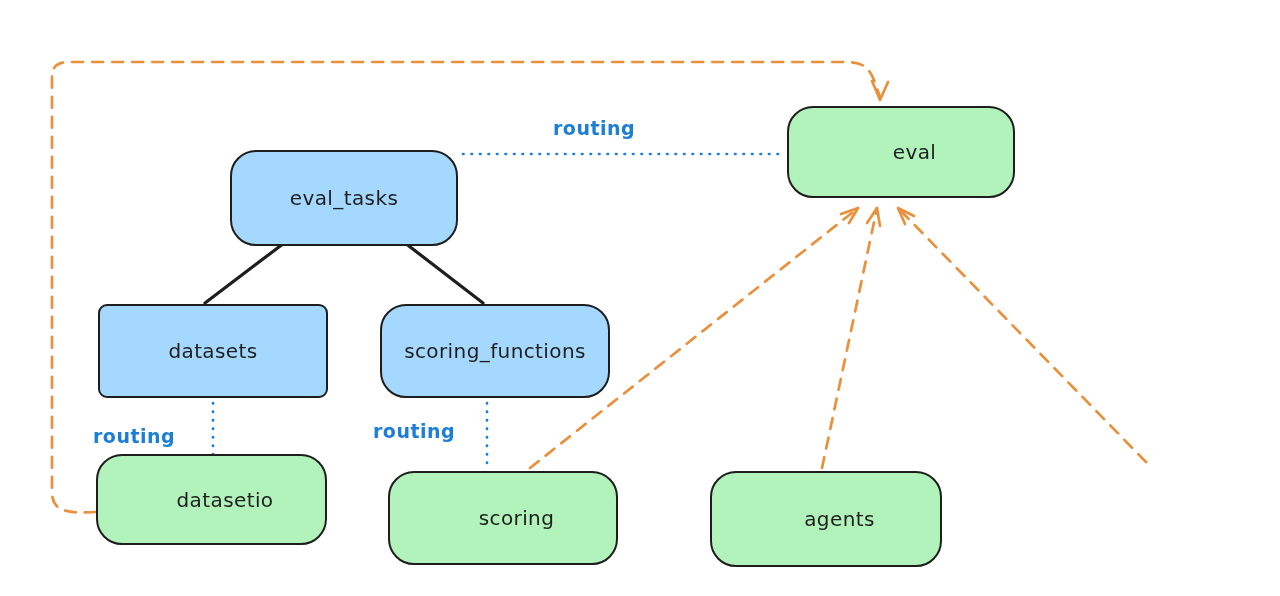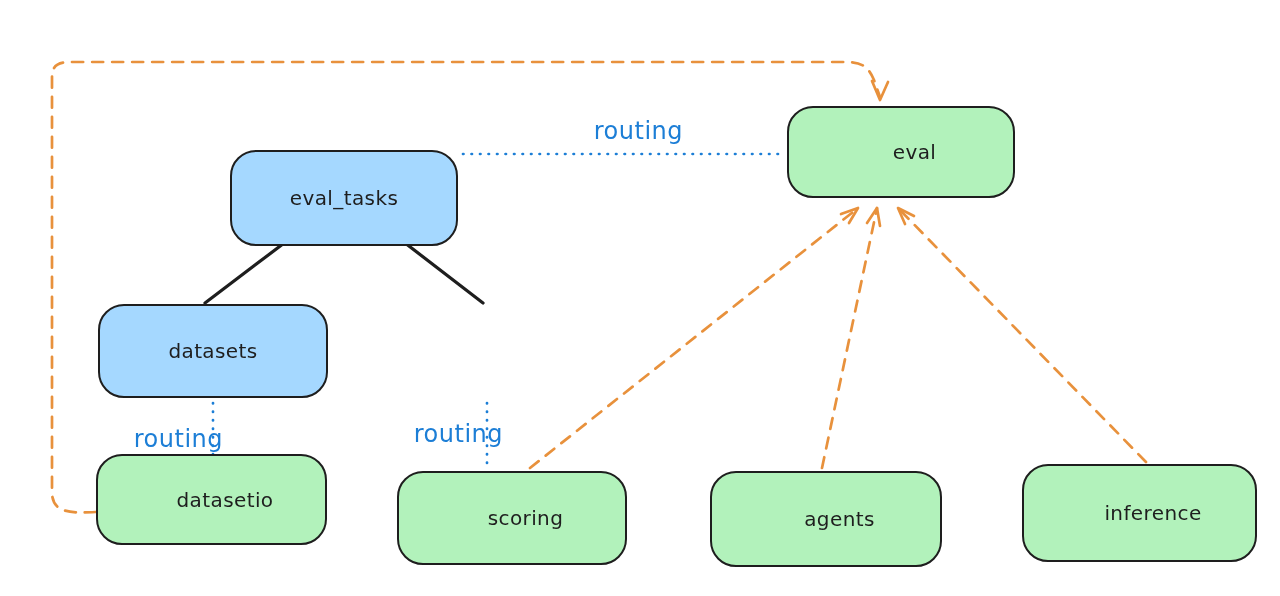--- a/index.html
+++ b/index.html
@@ -41,24 +41,24 @@
     font-size: 20px; color: var(--stroke);
     letter-spacing: 0.4px;
     box-sizing: border-box;
   }
   .node.blue  { background: var(--blue-fill); }
   .node.green { background: var(--green-fill); padding-left: 27px; }
 
   .edge-label {
     position: absolute;
     width: 130px;
-    text-align: right;
+    text-align: left;
     color: var(--blue-line);
-    font-weight: normal;
-    font-size: 24px;
+    font-weight: bold;
+    font-size: 19px;
     letter-spacing: 0.5px;
   }
 </style>
 </head>
 <body>
 
 <div class="canvas">
 
   <svg class="connector-layer" viewBox="0 0 1280 596" xmlns="http://www.w3.org/2000/svg">
 
@@ -104,40 +104,40 @@
   </svg>
 
   <div class="node blue" style="left:230px;  top:106px; width:228px; height:96px;margin-top:44px;">
     <span>eval_tasks</span>
   </div>
 
   <div class="node green" style="left:787px;  top:106px; width:228px; height:92px;">
     <span>eval</span>
   </div>
 
-  <div class="node blue" style="left:98px;   top:304px; width:230px; height:94px;">
+  <div class="node blue" style="left:98px;   top:304px; width:230px; height:94px;border-radius:9px;">
     <span>datasets</span>
   </div>
 
+  <div class="node blue" style="left:380px;  top:304px; width:230px; height:94px;">
+    <span>scoring_functions</span>
+  </div>
 
   <div class="node green" style="left:96px;   top:454px; width:231px; height:91px;">
     <span>datasetio</span>
   </div>
 
-  <div class="node green" style="left:388px;  top:471px; width:230px; height:94px;margin-left:9px;">
+  <div class="node green" style="left:388px;  top:471px; width:230px; height:94px;">
     <span>scoring</span>
   </div>
 
   <div class="node green" style="left:710px;  top:471px; width:232px; height:96px;text-align:center;">
     <span>agents</span>
   </div>
 
-  <div class="node green" style="left:1022px; top:464px; width:235px; height:98px;">
-    <span>inference</span>
-  </div>
 
   <div class="edge-label" style="left:553px; top:117px;">routing</div>
 
   <div class="edge-label" style="left:93px;  top:425px;">routing</div>
 
   <div class="edge-label" style="left:373px; top:420px;">routing</div>
 
 </div>
 
 </body></html>

